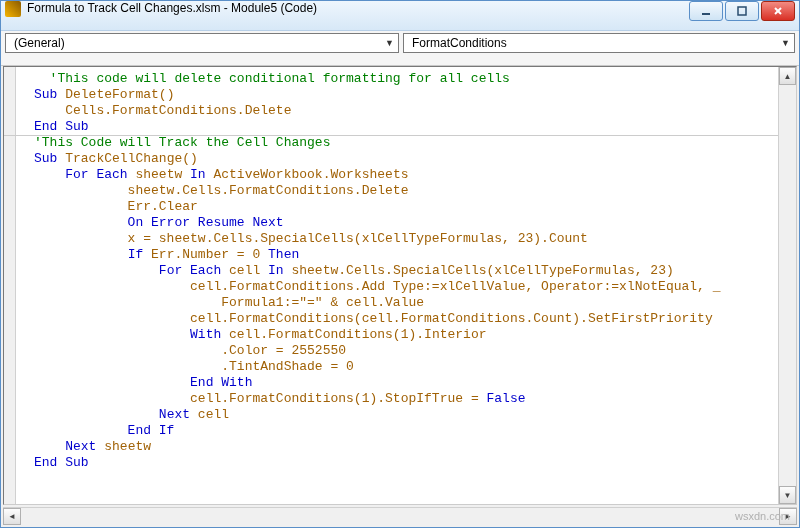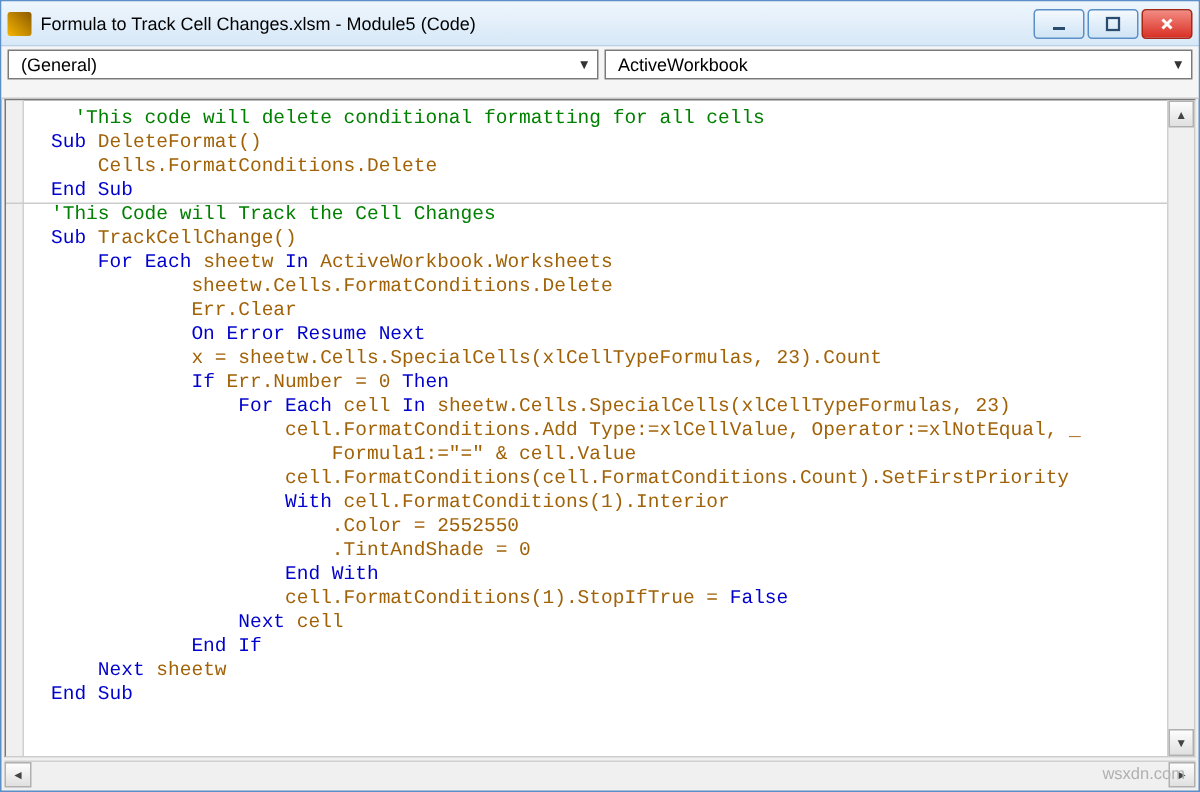--- a/index.html
+++ b/index.html
@@ -17,21 +17,21 @@
       height: 528px;
       display: flex;
       flex-direction: column;
       background: #f0f0f0;
     }
     .titlebar {
       height: 30px;
       background: linear-gradient(#eef6fd, #d7e8f7);
       border-bottom: 1px solid #b8d0e8;
       display: flex;
-      align-items: center;
+      align-items: flex-start;
       padding: 0 4px;
     }
     .titlebar-icon {
       width: 16px; height: 16px;
       margin-right: 6px;
       background: linear-gradient(45deg,#f7b500 0%,#8a5a00 100%);
       border-radius: 2px;
     }
     .title-text {
       font-size: 12px;
@@ -167,21 +167,21 @@
       </div>
     </div>
   </div>
 
   <div class="dropdown-row">
     <div class="dropdown left">
       <span>(General)</span>
       <span class="chev">▼</span>
     </div>
     <div class="dropdown right">
-      <span>ActiveWorkbook</span>
+      <span>FormatConditions</span>
       <span class="chev">▼</span>
     </div>
   </div>
 
   <div class="code-area">
     <div class="gutter"></div>
     <div class="code-content" id="code-content"><div><span class="c-comment">  'This code will delete conditional formatting for all cells</span></div><div><span class="c-kw">Sub </span><span class="c-text">DeleteFormat()</span></div><div><span class="c-text">    Cells.FormatConditions.Delete</span></div><div><span class="c-kw">End Sub</span></div><div><span class="c-comment">'This Code will Track the Cell Changes</span></div><div><span class="c-kw">Sub </span><span class="c-text">TrackCellChange()</span></div><div>    <span class="c-kw">For Each </span><span class="c-text">sheetw </span><span class="c-kw">In </span><span class="c-text">ActiveWorkbook.Worksheets</span></div><div><span class="c-text">            sheetw.Cells.FormatConditions.Delete</span></div><div><span class="c-text">            Err.Clear</span></div><div><span class="c-kw">            On Error Resume Next</span></div><div><span class="c-text">            x = sheetw.Cells.SpecialCells(xlCellTypeFormulas, 23).Count</span></div><div>            <span class="c-kw">If </span><span class="c-text">Err.Number = 0 </span><span class="c-kw">Then</span></div><div>                <span class="c-kw">For Each </span><span class="c-text">cell </span><span class="c-kw">In </span><span class="c-text">sheetw.Cells.SpecialCells(xlCellTypeFormulas, 23)</span></div><div><span class="c-text">                    cell.FormatConditions.Add Type:=xlCellValue, Operator:=xlNotEqual, _</span></div><div><span class="c-text">                        Formula1:="=" &amp; cell.Value</span></div><div><span class="c-text">                    cell.FormatConditions(cell.FormatConditions.Count).SetFirstPriority</span></div><div>                    <span class="c-kw">With </span><span class="c-text">cell.FormatConditions(1).Interior</span></div><div><span class="c-text">                        .Color = 2552550</span></div><div><span class="c-text">                        .TintAndShade = 0</span></div><div><span class="c-kw">                    End With</span></div><div>                    <span class="c-text">cell.FormatConditions(1).StopIfTrue = </span><span class="c-kw">False</span></div><div>                <span class="c-kw">Next </span><span class="c-text">cell</span></div><div><span class="c-kw">            End If</span></div><div><span class="c-text"></span></div><div>    <span class="c-kw">Next </span><span class="c-text">sheetw</span></div><div><span class="c-kw">End Sub</span></div></div>
     <div class="code-separator" style="top:68px"></div>
     <div class="vscroll">
       <div class="scroll-btn">▲</div>

